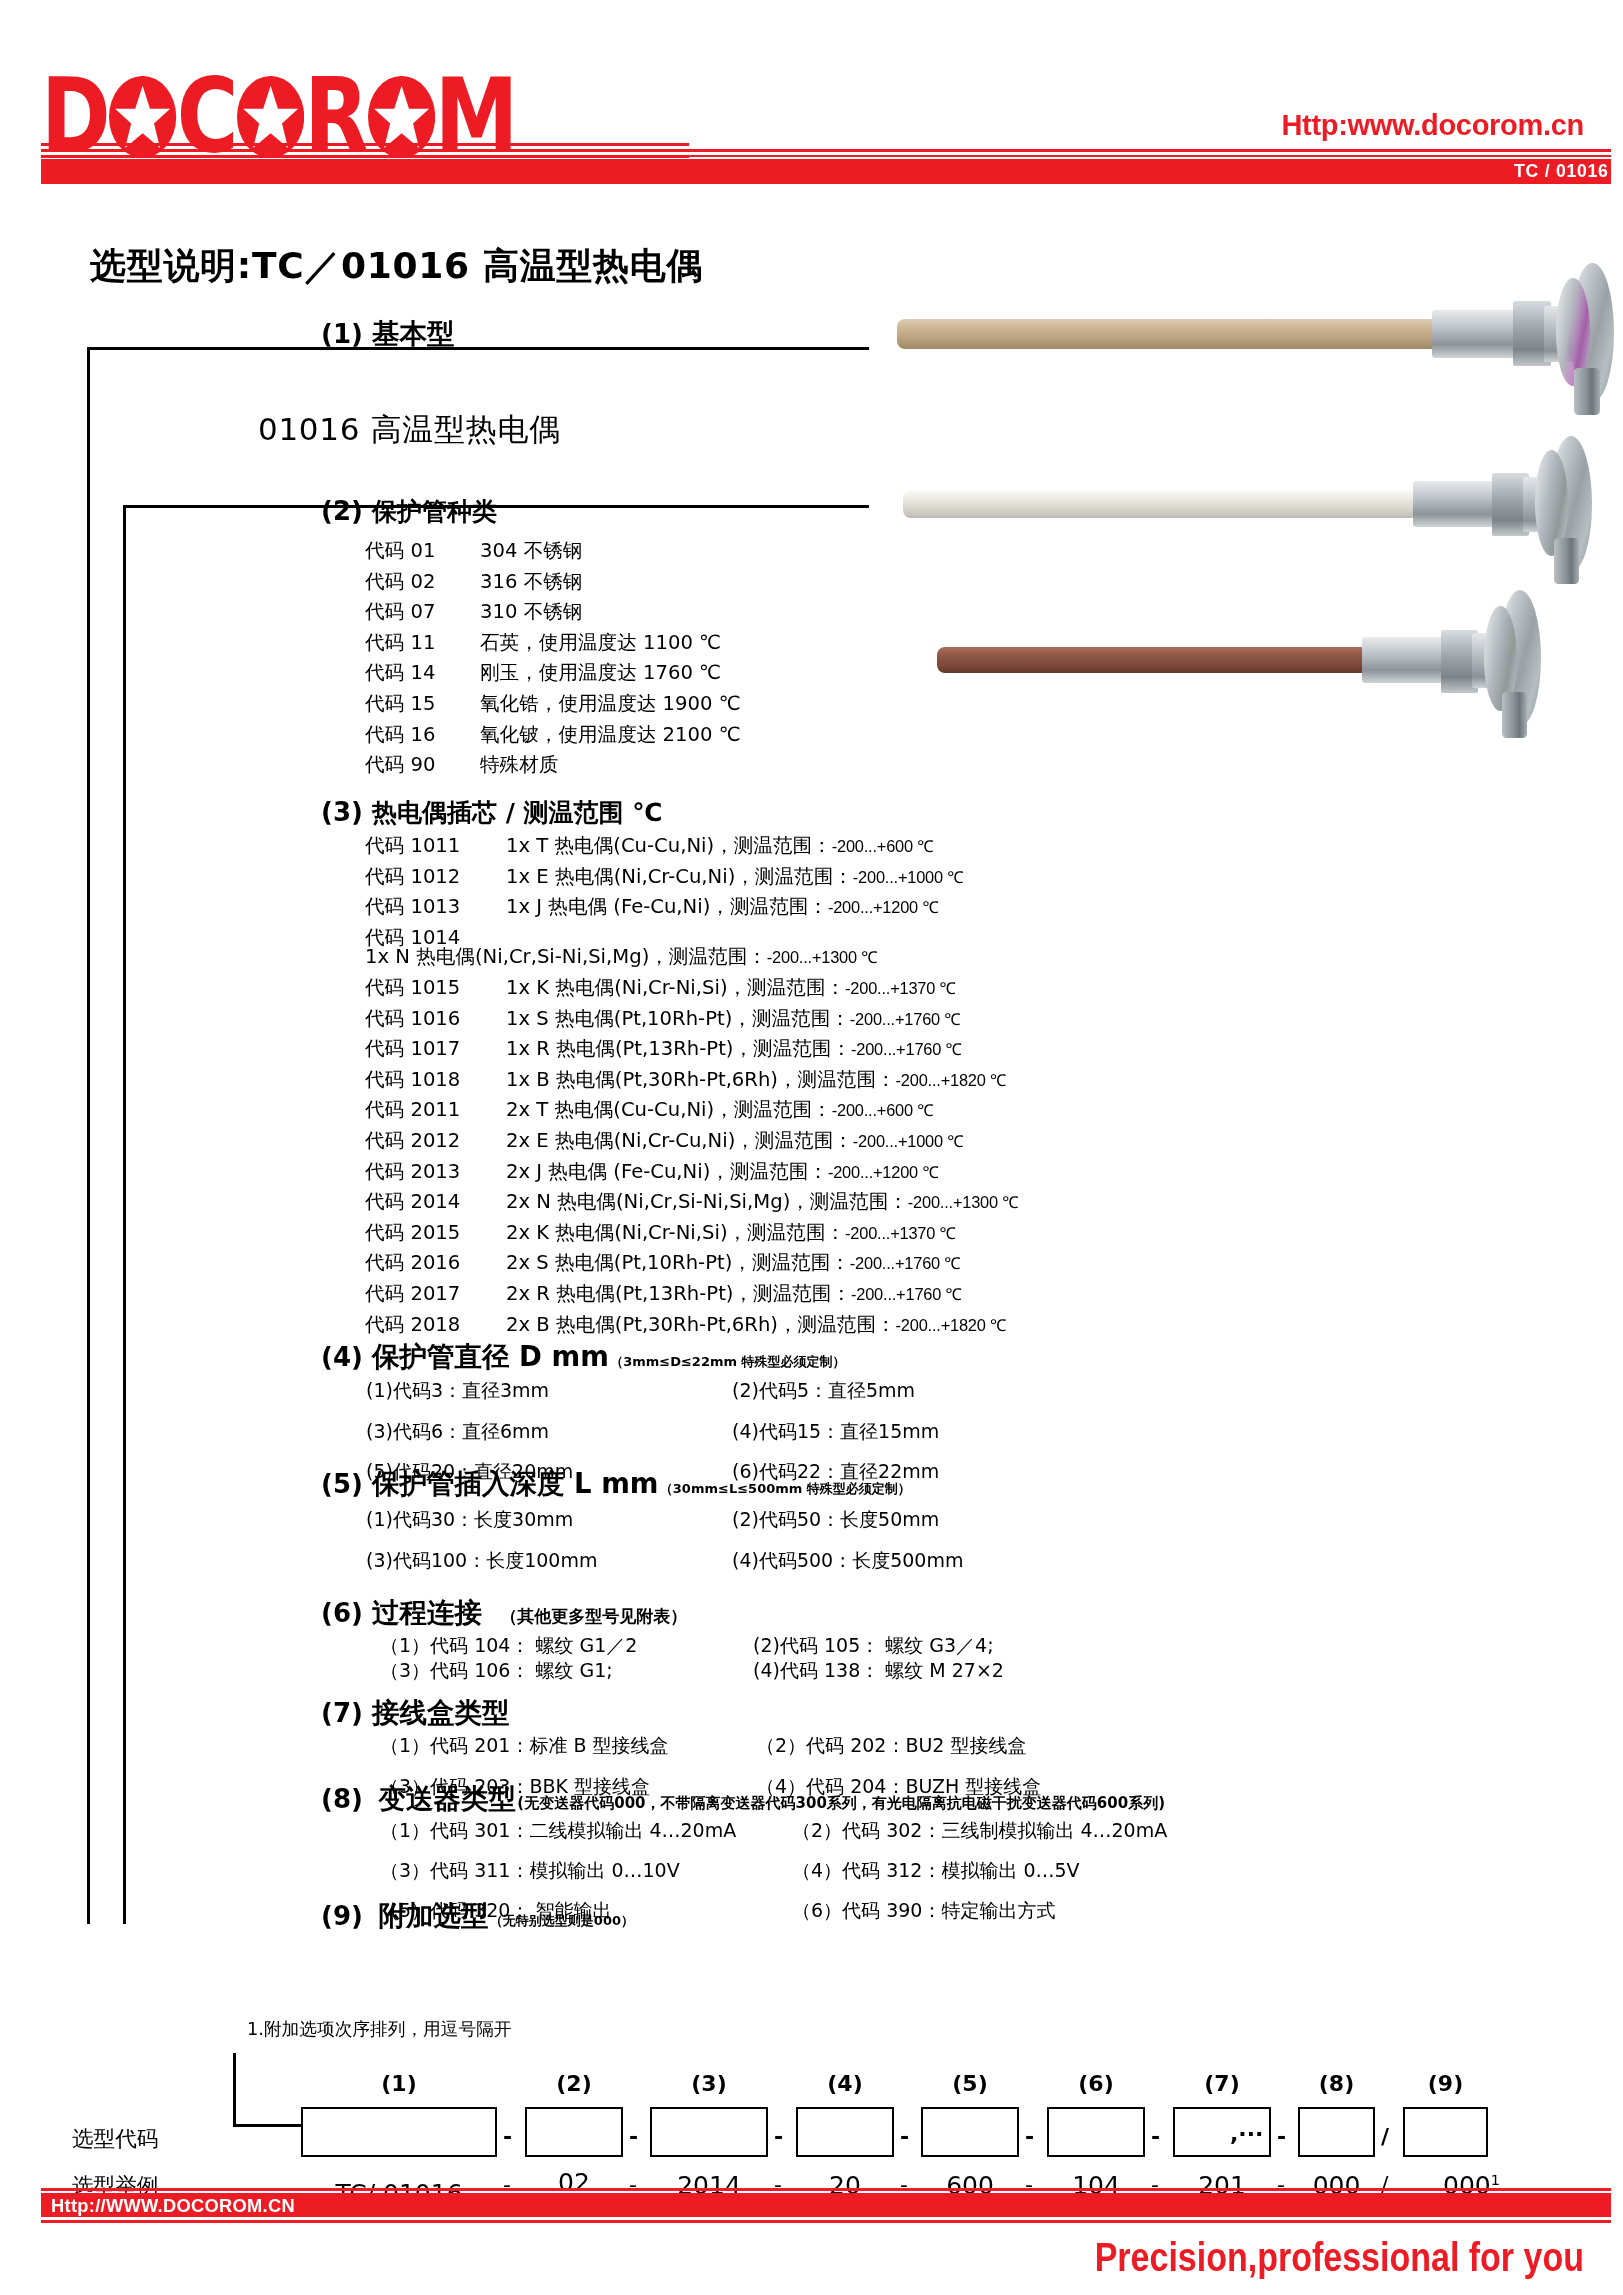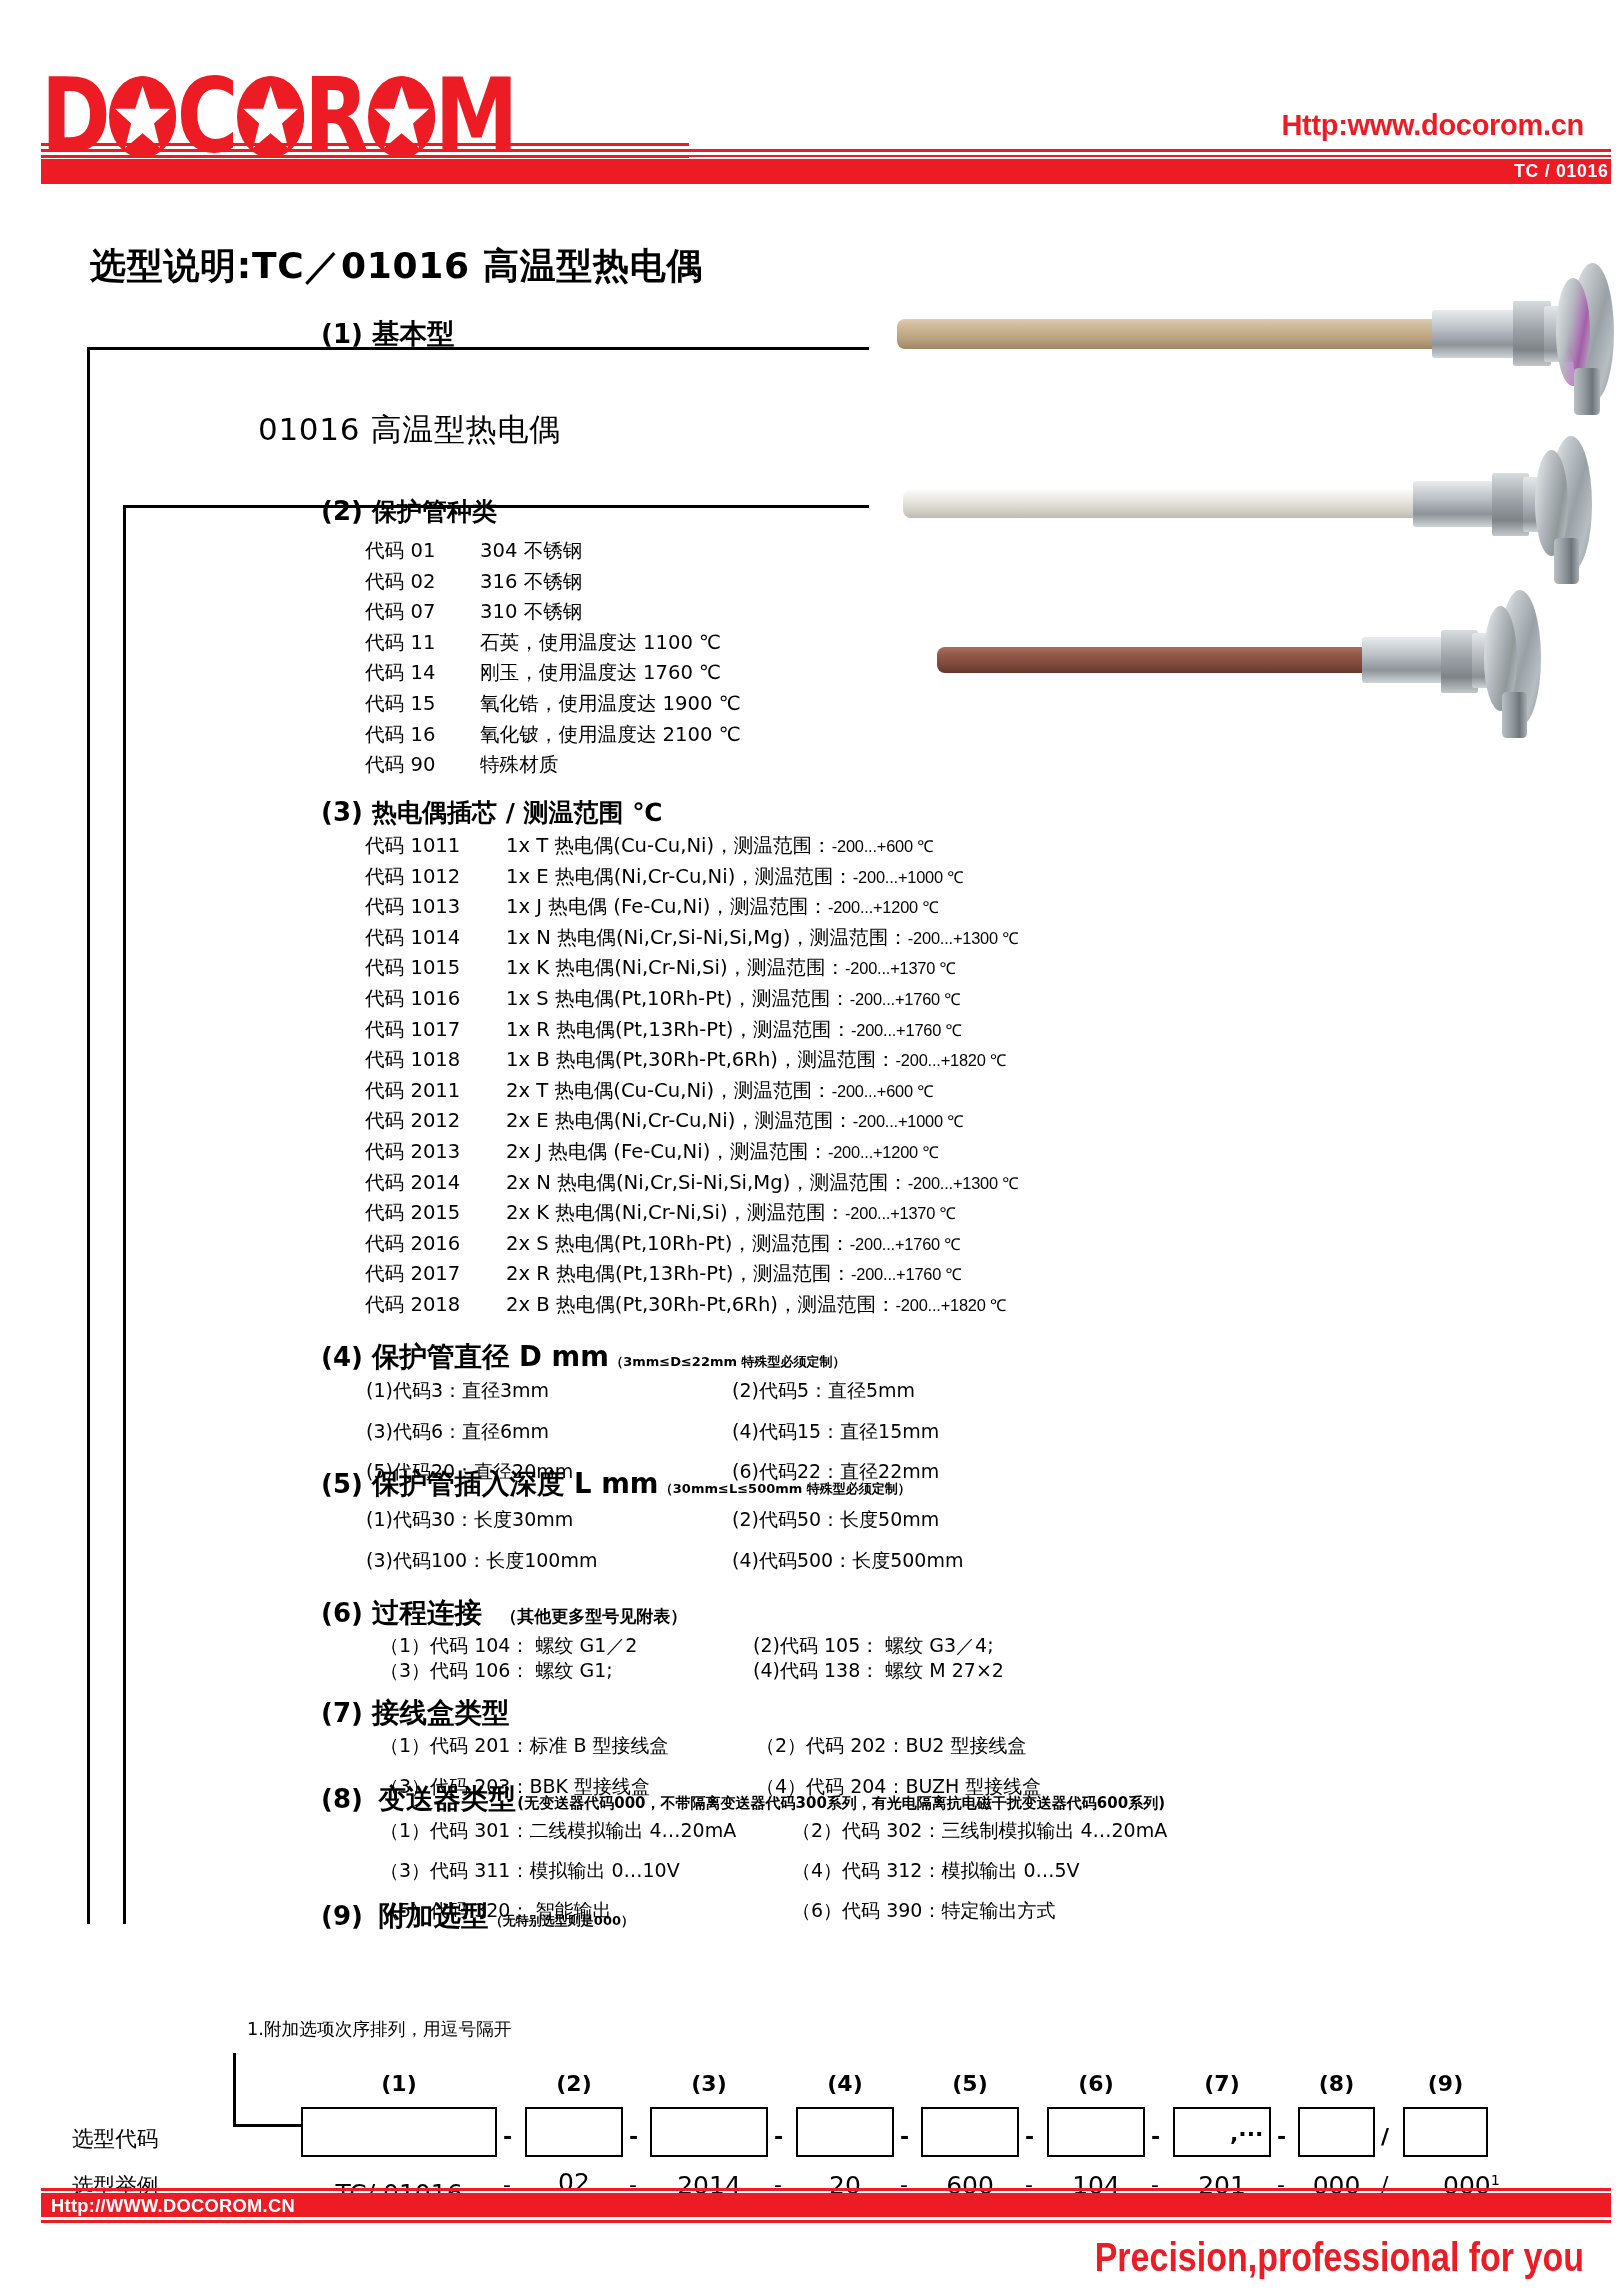--- a/index.html
+++ b/index.html
@@ -324,21 +324,21 @@
       <span class="code-desc">1x T 热电偶(Cu-Cu,Ni)，测温范围：<span class="rng">-200...+600 ℃</span></span>
     </div>
     <div class="code-row" style="margin-bottom: 11px;">
       <span class="code-label wide">代码 1012</span>
       <span class="code-desc">1x E 热电偶(Ni,Cr-Cu,Ni)，测温范围：<span class="rng">-200...+1000 ℃</span></span>
     </div>
     <div class="code-row" style="margin-bottom: 11px;">
       <span class="code-label wide">代码 1013</span>
       <span class="code-desc">1x J 热电偶 (Fe-Cu,Ni)，测温范围：<span class="rng">-200...+1200 ℃</span></span>
     </div>
-    <div class="code-row" style="margin-bottom: 11px;">
+    <div class="code-row" style="margin-bottom: 11px; flex-direction: column;">
       <span class="code-label wide">代码 1014</span>
       <span class="code-desc">1x N 热电偶(Ni,Cr,Si-Ni,Si,Mg)，测温范围：<span class="rng">-200...+1300 ℃</span></span>
     </div>
     <div class="code-row" style="margin-bottom: 11px;">
       <span class="code-label wide">代码 1015</span>
       <span class="code-desc">1x K 热电偶(Ni,Cr-Ni,Si)，测温范围：<span class="rng">-200...+1370 ℃</span></span>
     </div>
     <div class="code-row" style="margin-bottom: 11px;">
       <span class="code-label wide">代码 1016</span>
       <span class="code-desc">1x S 热电偶(Pt,10Rh-Pt)，测温范围：<span class="rng">-200...+1760 ℃</span></span>

